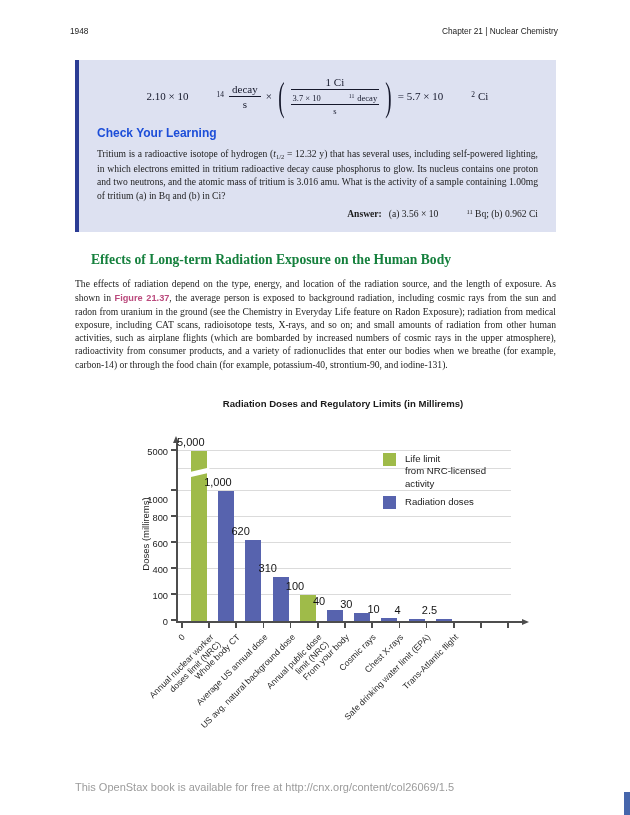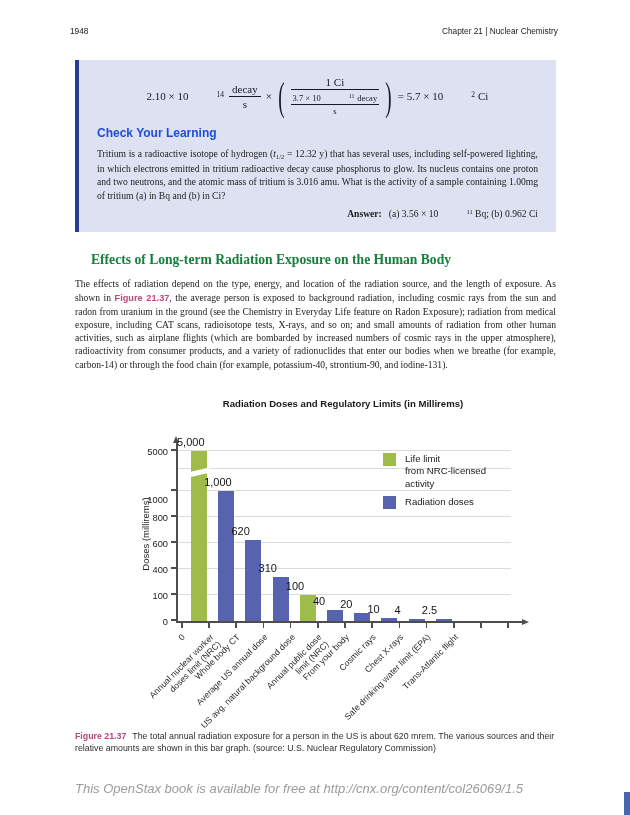--- a/index.html
+++ b/index.html
@@ -81,21 +81,21 @@
   .legend-text{font-size:9.6px;line-height:12.4px;color:#1a1a1a;}
   
   .figure-caption{
     margin-top:107px;font-family:"Liberation Sans",sans-serif;
     font-size:8.8px;line-height:12.4px;color:#2e2e2e;
   }
   .caption-label{color:#b5487f;font-weight:bold;margin-right:6px;}
   
   .page-footer{
     position:absolute;top:781px;left:75px;
-    font-family:"Liberation Sans",sans-serif;font-size:13px;color:#9b9b9b;font-style:italic;
+    font-family:"Liberation Sans",sans-serif;font-size:11px;color:#9b9b9b;
   }
   .edge-mark{position:absolute;right:0;top:792px;width:6px;height:23px;background:#4666ac;}
 </style>
 </head>
 <body>
 
 <div class="page-header">
   <span>1948</span>
   <span>Chapter 21 | Nuclear Chemistry</span>
 </div>
@@ -206,21 +206,21 @@
         <div class="xlabel" style="right: 209.2px; top: 207px;">
           <div>Annual public dose</div>
           <div>limit (NRC)</div>
         </div>
         <div class="bar" style="left: 151px; width: 16px; height: 10.4px; background: rgb(87, 99, 174);"></div>
         <div class="bar-value" style="left: 137px; bottom: 15.4px;">40</div>
         <div class="xlabel" style="right: 182px; top: 207px;">
           <div>From your body</div>
         </div>
         <div class="bar" style="left: 178.2px; width: 16px; height: 7.8px; background: rgb(87, 99, 174);"></div>
-        <div class="bar-value" style="left: 164.2px; bottom: 12.8px;">20</div>
+        <div class="bar-value" style="left: 164.2px; bottom: 12.8px;">30</div>
         <div class="xlabel" style="right: 154.8px; top: 207px;">
           <div>Cosmic rays</div>
         </div>
         <div class="bar" style="left: 205.4px; width: 16px; height: 2.6px; background: rgb(87, 99, 174);"></div>
         <div class="bar-value" style="left: 191.4px; bottom: 7.6px;">10</div>
         <div class="xlabel" style="right: 127.6px; top: 207px;">
           <div>Chest X-rays</div>
         </div>
         <div class="bar" style="left: 232.6px; width: 16px; height: 2px; background: rgb(87, 99, 174);"></div>
         <div class="bar-value" style="left: 218.6px; bottom: 7px;">4</div>
@@ -246,20 +246,17 @@
           <div class="legend-item">
             <span class="swatch" style="background: rgb(87, 99, 174);"></span>
             <span class="legend-text">
               <div>Radiation doses</div>
             </span>
           </div>
         </div>
       </div>
   </div>
 
-  <div class="figure-caption">
-    <span class="caption-label">Figure 21.37</span><span>The total annual radiation exposure for a person in the US is about 620 mrem. The various sources and their relative amounts are shown in this bar graph. (source: U.S. Nuclear Regulatory Commission)</span>
-  </div>
 
 </div>
 
 <div class="page-footer">This OpenStax book is available for free at http://cnx.org/content/col26069/1.5</div>
 <div class="edge-mark"></div>
 
 </body></html>

